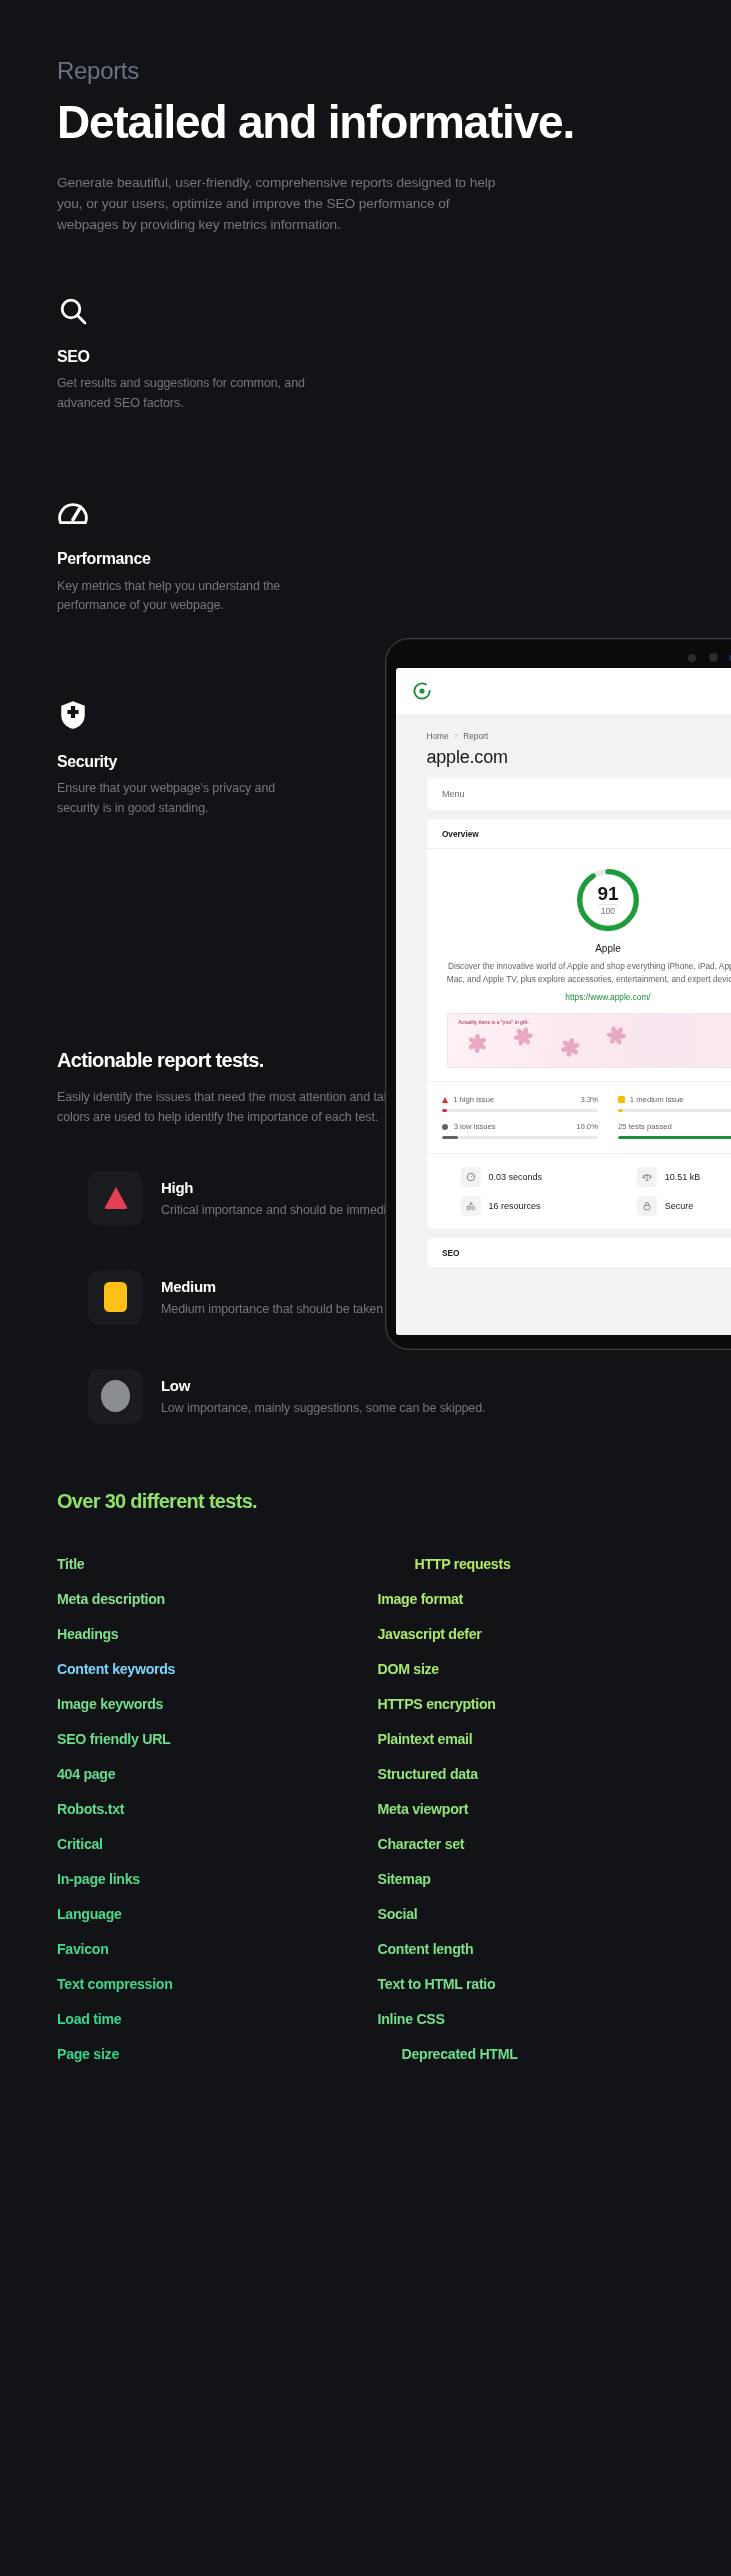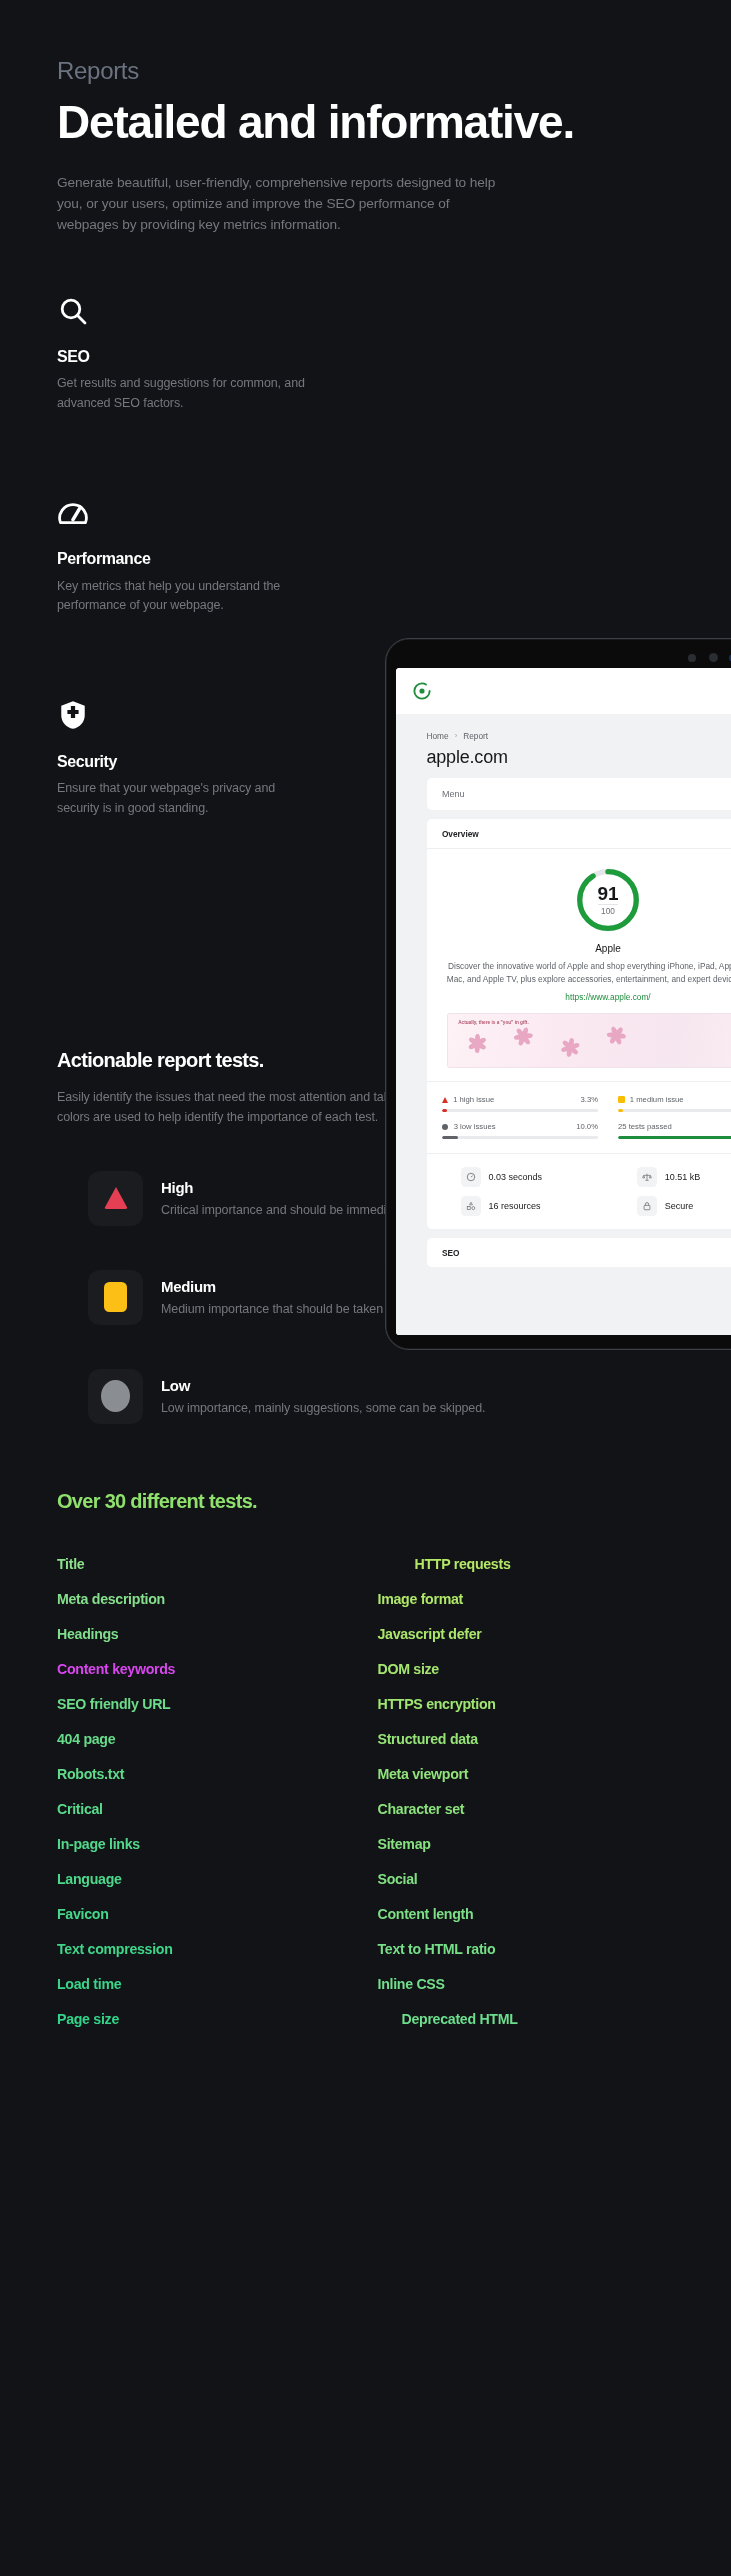--- a/index.html
+++ b/index.html
@@ -480,38 +480,40 @@
     </div>
   </section>
 
   <section class="section3">
     <h2 class="s3-title">Over 30 different tests.</h2>
     <div class="tests">
       <div id="col-left">
           <div class="test-item" style="color: rgb(140, 224, 140);">Title</div>
           <div class="test-item" style="color: rgb(134, 223, 140);">Meta description</div>
           <div class="test-item" style="color: rgb(127, 222, 140);">Headings</div>
-          <div class="test-item" style="color: #d946ef;">Content keywords</div>
+          <div class="test-item" style="color: #7dd3fc;">Content keywords</div>
+          <div class="test-item" style="color: rgb(115, 221, 139);">Image keywords</div>
           <div class="test-item" style="color: rgb(108, 220, 139);">SEO friendly URL</div>
           <div class="test-item" style="color: rgb(102, 219, 139);">404 page</div>
           <div class="test-item" style="color: rgb(96, 218, 139);">Robots.txt</div>
           <div class="test-item" style="color: rgb(89, 217, 139);">Critical</div>
           <div class="test-item" style="color: rgb(83, 216, 139);">In-page links</div>
           <div class="test-item" style="color: rgb(76, 215, 139);">Language</div>
           <div class="test-item" style="color: rgb(70, 215, 138);">Favicon</div>
           <div class="test-item" style="color: rgb(64, 214, 138);">Text compression</div>
           <div class="test-item" style="color: rgb(57, 213, 138);">Load time</div>
           <div class="test-item" style="color: rgb(51, 212, 138);">Page size</div>
         </div>
       <div id="col-right">
           <div class="test-item" style="color: rgb(181, 232, 102); margin-left: 37px;">HTTP requests</div>
           <div class="test-item" style="color: rgb(176, 231, 105);">Image format</div>
           <div class="test-item" style="color: rgb(171, 230, 108);">Javascript defer</div>
           <div class="test-item" style="color: rgb(166, 230, 111);">DOM size</div>
           <div class="test-item" style="color: rgb(160, 229, 113);">HTTPS encryption</div>
+          <div class="test-item" style="color: rgb(155, 228, 116);">Plaintext email</div>
           <div class="test-item" style="color: rgb(150, 227, 119);">Structured data</div>
           <div class="test-item" style="color: rgb(145, 227, 122);">Meta viewport</div>
           <div class="test-item" style="color: rgb(140, 226, 125);">Character set</div>
           <div class="test-item" style="color: rgb(135, 225, 128);">Sitemap</div>
           <div class="test-item" style="color: rgb(130, 224, 131);">Social</div>
           <div class="test-item" style="color: rgb(124, 223, 133);">Content length</div>
           <div class="test-item" style="color: rgb(119, 223, 136);">Text to HTML ratio</div>
           <div class="test-item" style="color: rgb(114, 222, 139);">Inline CSS</div>
           <div class="test-item" style="color: rgb(109, 221, 142); margin-left: 24px;">Deprecated HTML</div>
         </div>

